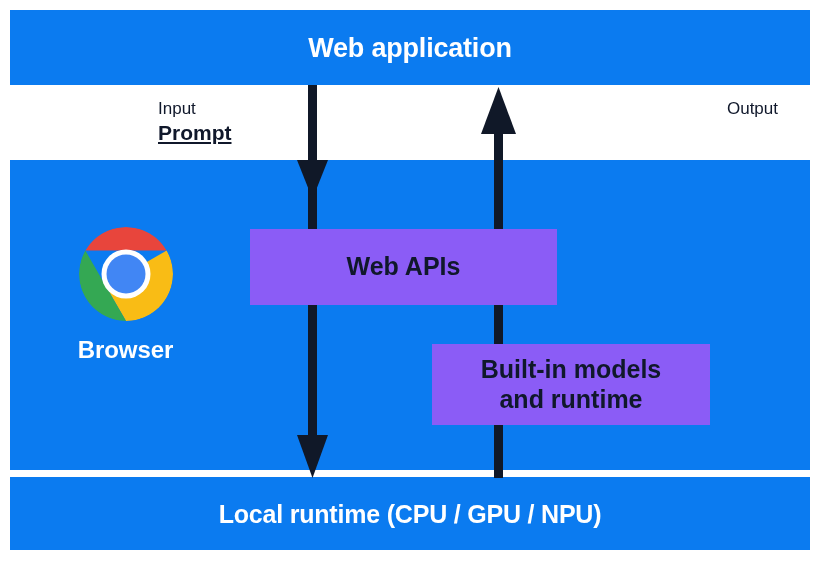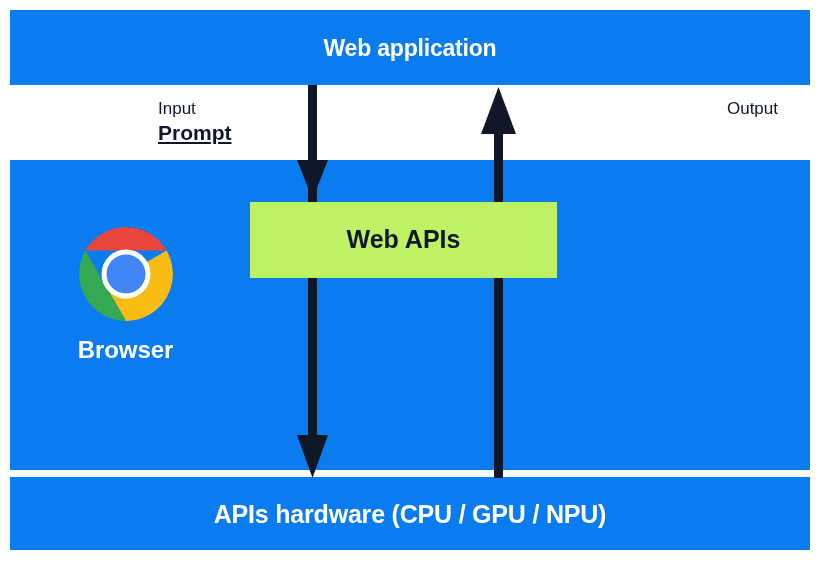--- a/index.html
+++ b/index.html
@@ -36,51 +36,52 @@
     width: 100%;
     text-align: center;
     color: #ffffff;
     font-weight: bold;
     letter-spacing: -0.2px;
     font-family: "Liberation Sans", sans-serif;
   }
   #band-top .band-title {
     top: 50%;
     transform: translateY(-50%);
-    font-size: 23px;
+    font-size: 27px;
   }
   #band-bottom .band-title {
     top: 50%;
     transform: translateY(-50%);
     font-size: 25px;
   }
 
   
   #arrow-layer {
     position: absolute;
     left: 0;
     top: 0;
     width: 820px;
     height: 566px;
     pointer-events: none;
   }
 
   
   .box {
     position: absolute;
-    background: #bef264;
+    background: #8b5cf6;
     color: #10182b;
     display: flex;
     align-items: center;
     justify-content: center;
     text-align: center;
     font-weight: bold;
     line-height: 1.18;
     box-sizing: border-box;
     font-family: "Liberation Sans", sans-serif;
+    margin-top: 27px;
   }
   #box-web-apis {
     left: 250px;
     top: 202px;
     width: 307px;
     height: 76px;
     font-size: 25px;
   }
   #box-builtin {
     left: 432px;
@@ -149,41 +150,47 @@
 
 <div id="diagram">
 
   <div class="band" id="band-top">
     <span class="band-title">Web application</span>
   </div>
 
   <div class="band" id="band-middle"></div>
 
   <div class="band" id="band-bottom">
-    <span class="band-title">APIs hardware (CPU / GPU / NPU)</span>
+    <span class="band-title">Local runtime (CPU / GPU / NPU)</span>
   </div>
 
   <svg id="arrow-layer" viewBox="0 0 820 566">
 
     <g>
       <rect x="308" y="85" width="9" height="355" fill="#101828"></rect>
       <polygon points="297,160 328,160 312.5,199" fill="#101828"></polygon>
       <polygon points="297,435 328,435 312.5,478" fill="#101828"></polygon>
     </g>
 
     <g>
       <rect x="494" y="130" width="9" height="348" fill="#101828"></rect>
       <polygon points="498.5,87 516,134 481,134" fill="#101828"></polygon>
     </g>
   </svg>
 
   <div class="box" id="box-web-apis">
     <span>Web APIs</span>
   </div>
 
+  <div class="box" id="box-builtin">
+    <span>
+      <span class="box-line">Built-in models</span>
+      <span class="box-line">and runtime</span>
+    </span>
+  </div>
 
   <div class="edge-label" id="label-input">
     <span class="kind">Input</span>
     <span class="value">Prompt</span>
   </div>
 
   <div class="edge-label" id="label-output">
     <span class="kind">Output</span>
   </div>
 

